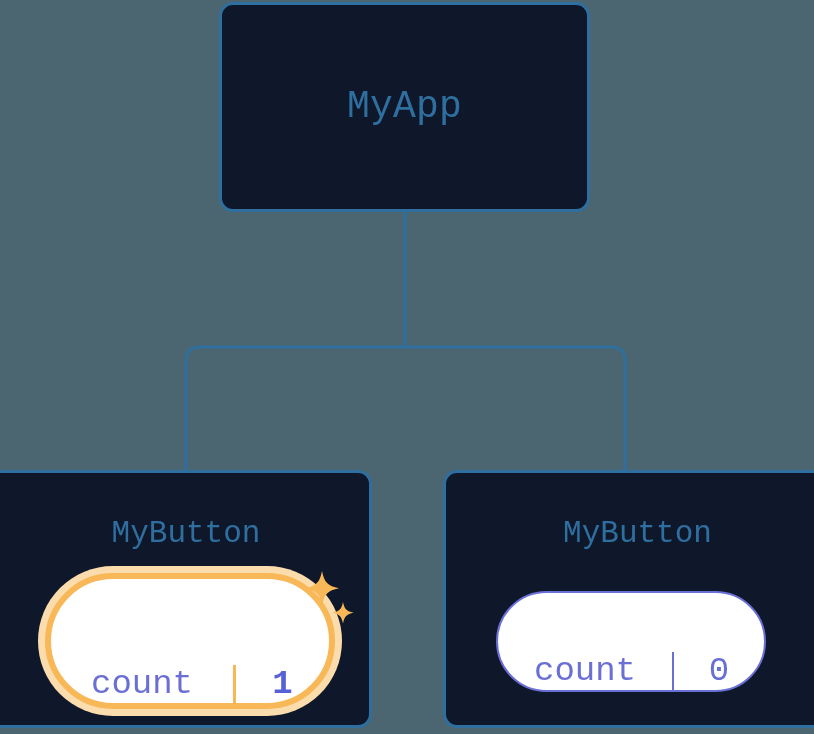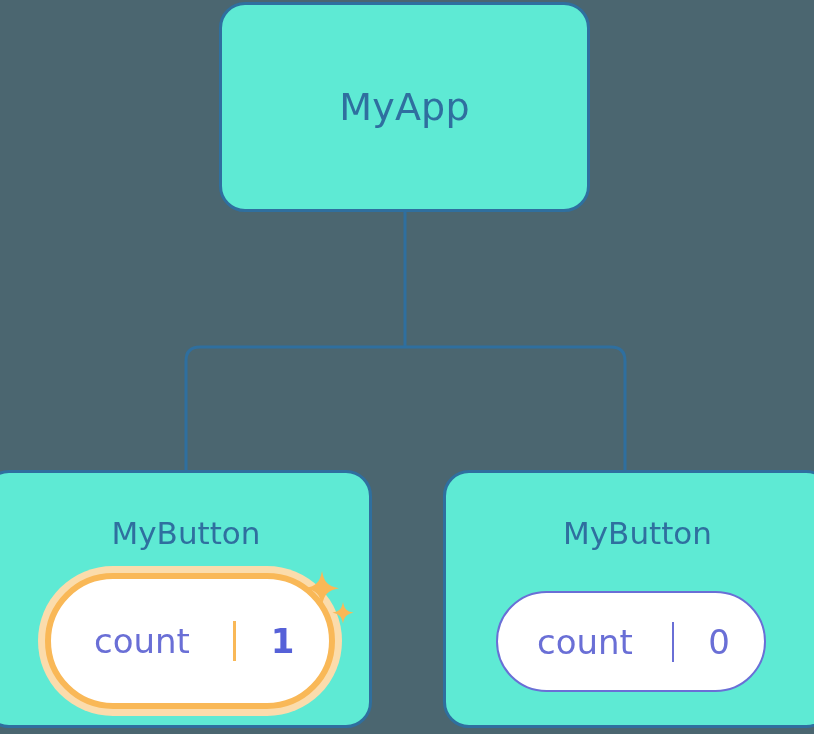--- a/index.html
+++ b/index.html
@@ -29,24 +29,25 @@
     left: 0;
     top: 0;
     width: 814px;
     height: 734px;
     pointer-events: none;
   }
 
   
   .node {
     position: absolute;
-    background: #5eead4;
+    background: #0f172a;
     border: 3px solid #2f6f9f;
-    border-radius: 26px;
+    border-radius: 14px;
     box-sizing: border-box;
+    font-family: Liberation Mono, monospace;
   }
 
   
   #node-root {
     left: 219px;
     top: 2px;
     width: 371px;
     height: 210px;
     display: flex;
     align-items: center;
@@ -96,21 +97,21 @@
     left: 59px;
     top: 100px;
   }
   #pill-wrap-right {
     left: 50px;
     top: 118px;
   }
 
   .pill {
     display: flex;
-    align-items: center;
+    align-items: flex-end;
     border-radius: 999px;
     box-sizing: border-box;
     background: #ffffff;
     overflow: hidden;
   }
 
   
   .pill.highlight {
     border: 6px solid #f9b857;
     box-shadow: 0 0 0 7px #fbdcac;

